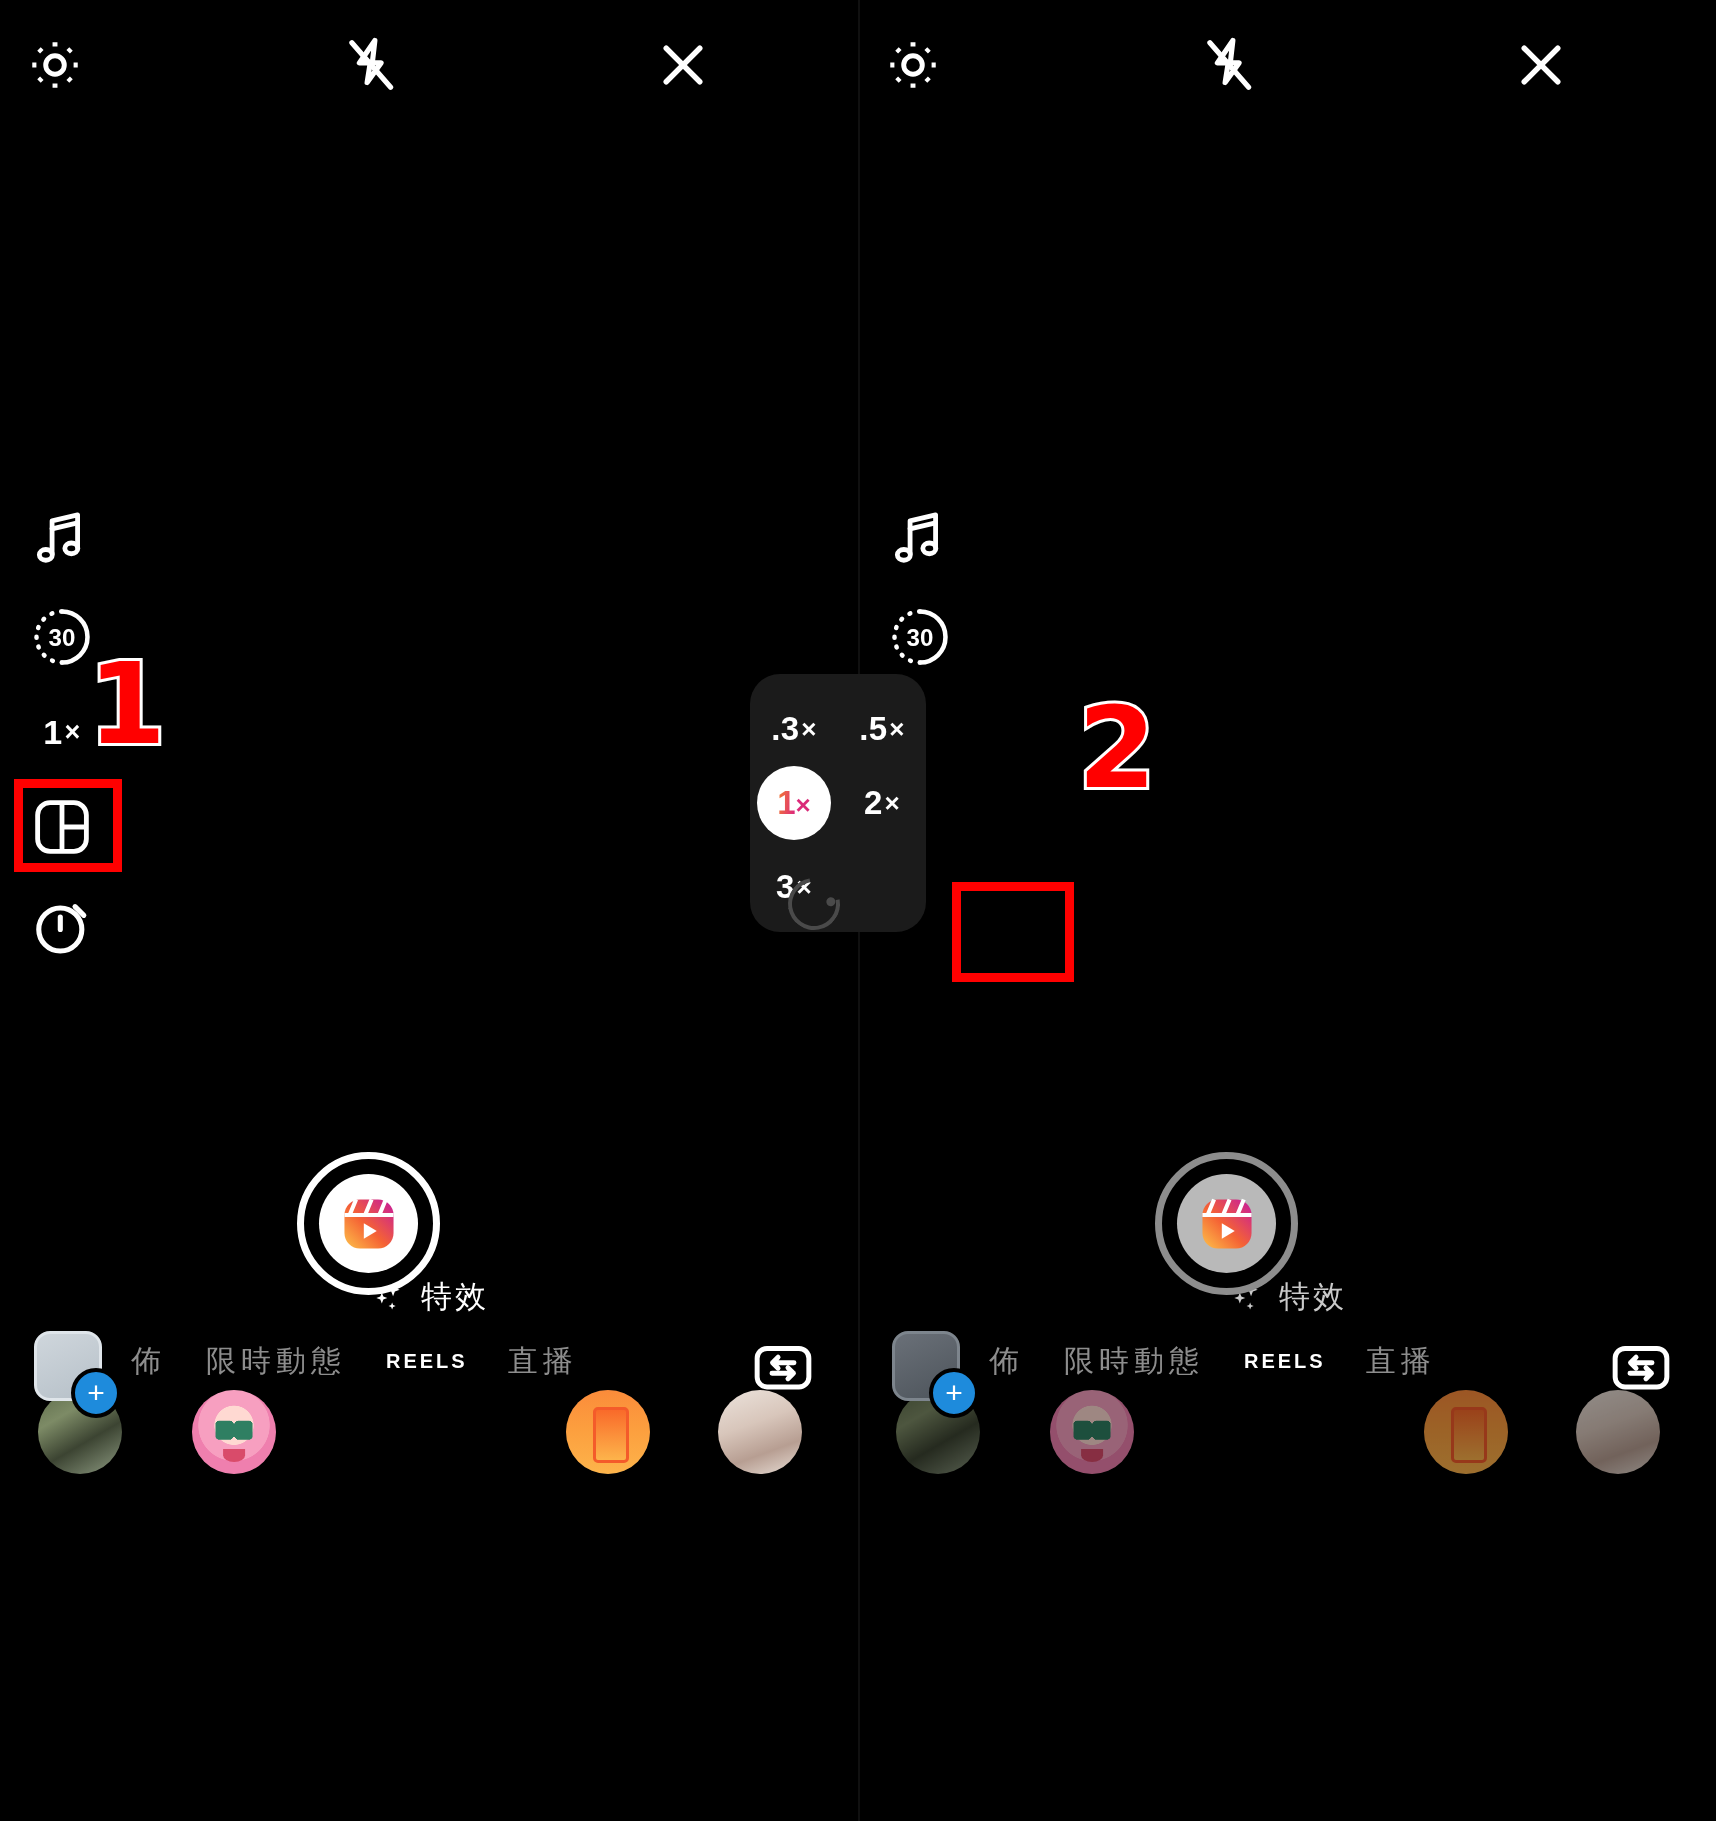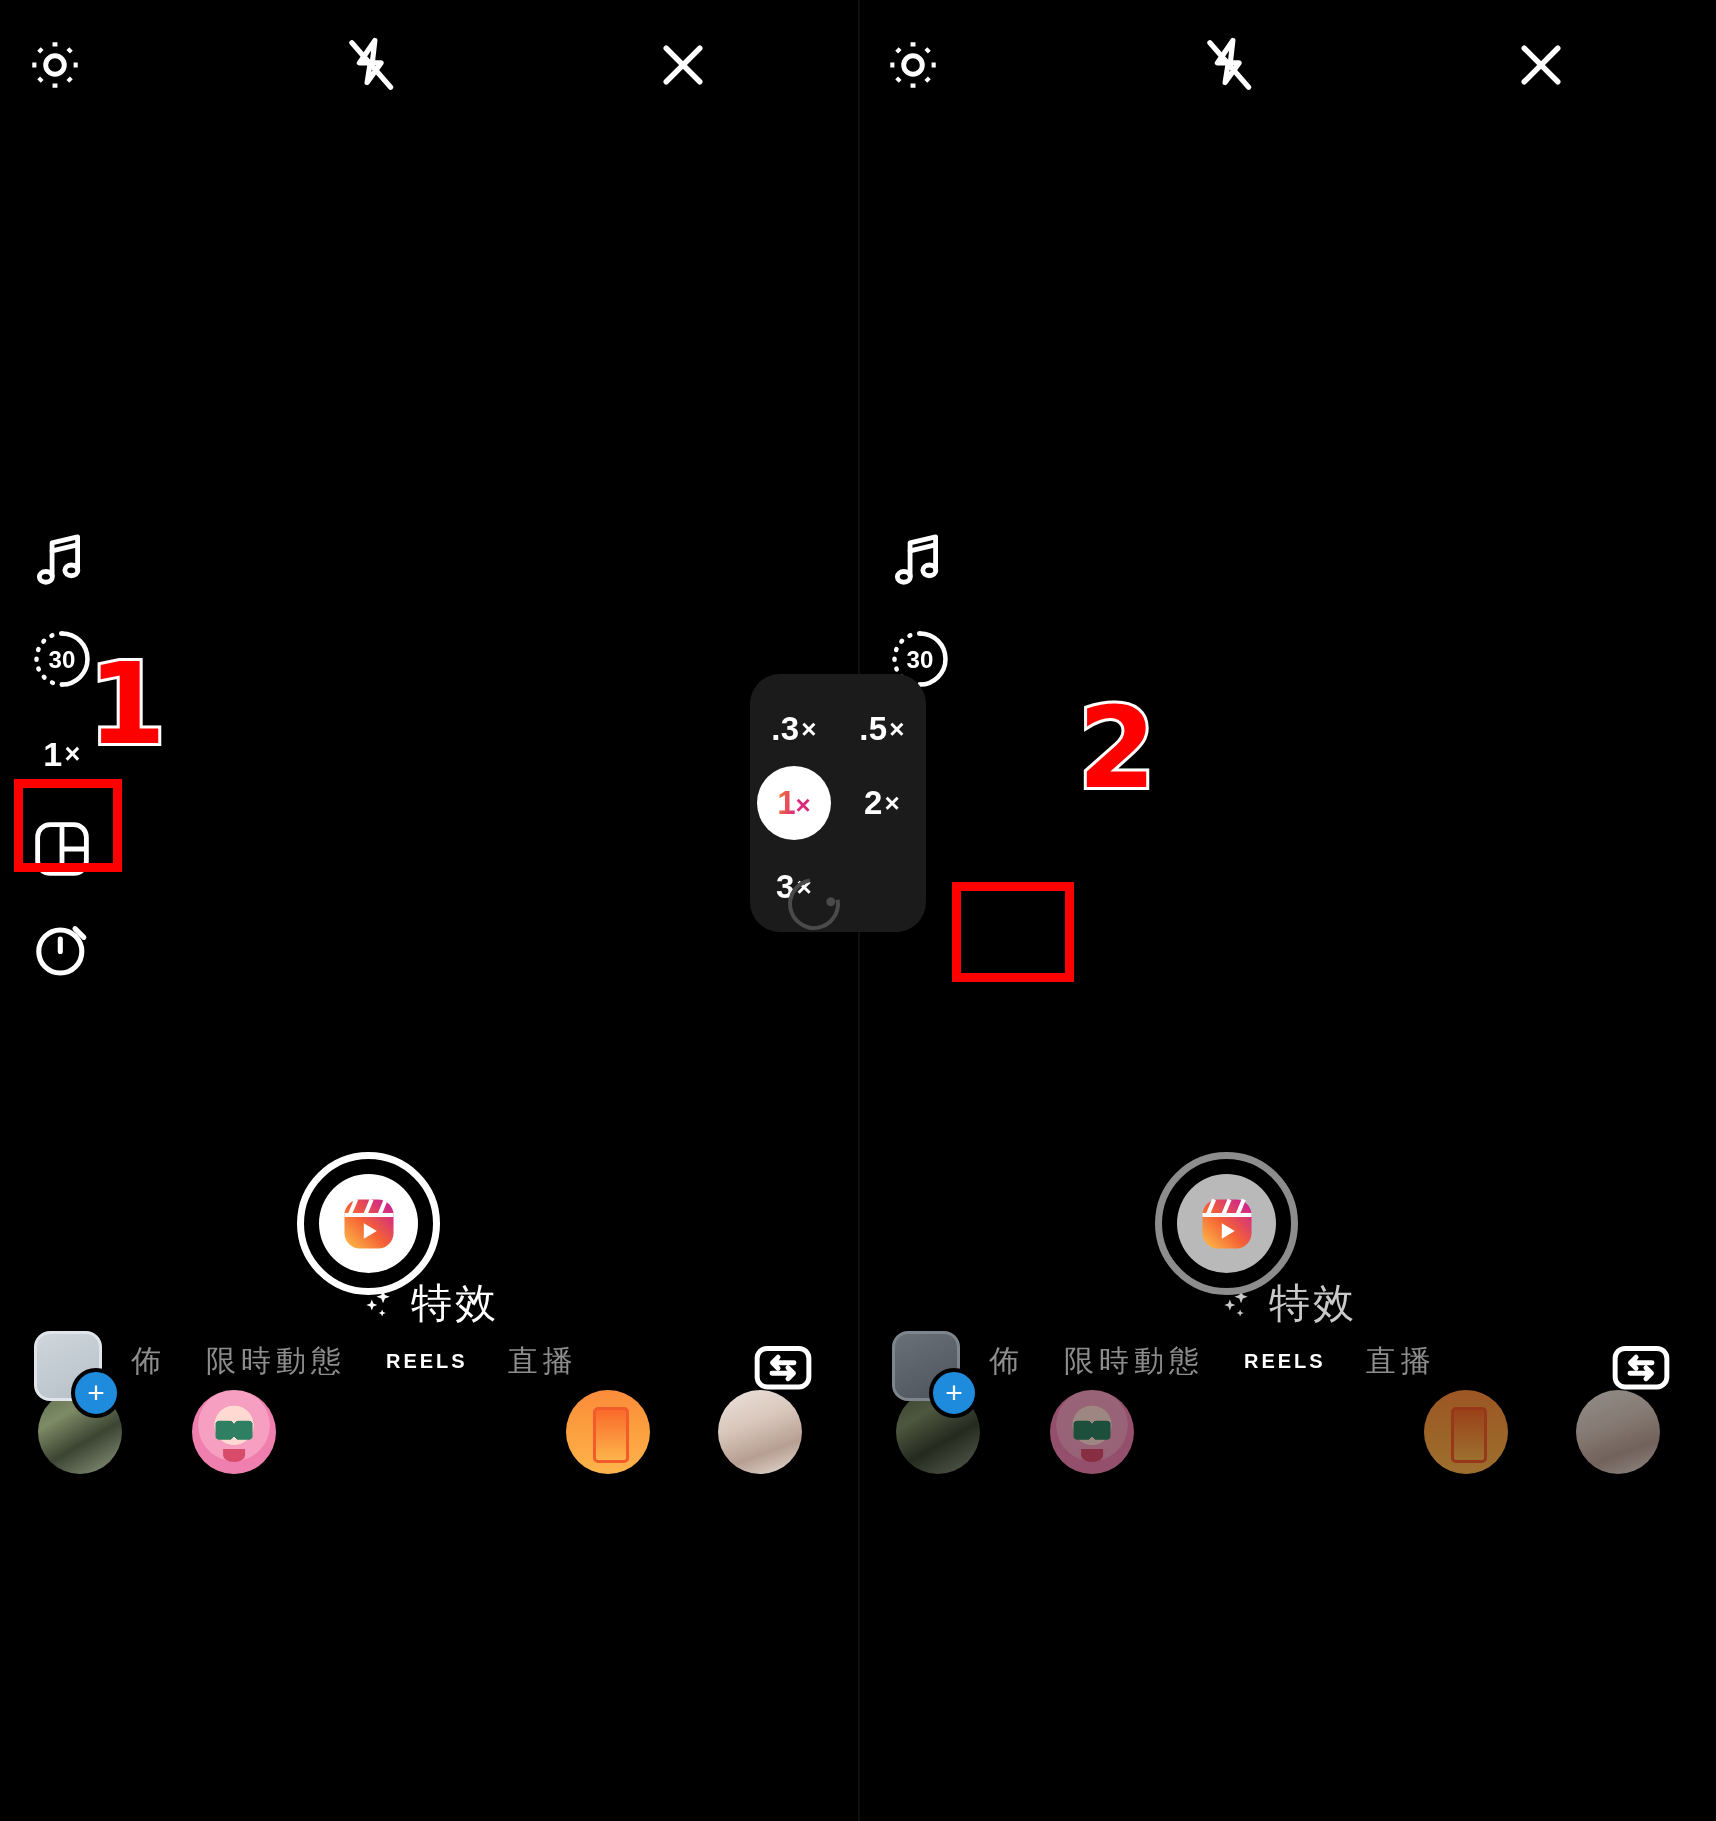--- a/index.html
+++ b/index.html
@@ -22,21 +22,21 @@
 
   
   .topbar { position: absolute; top: 0; left: 0; width: 100%; height: 128px; }
   .topbar .ic { position: absolute; top: 34px; width: 62px; height: 62px; }
   .ic-gear  { left: 24px; }
   .ic-flash { left: 340px; }
   .ic-close { left: 652px; }
   .topbar .ic svg { width: 100%; height: 100%; display: block; }
 
   
-  .rail { position: absolute; left: 28px; top: 527px; width: 80px; }
+  .rail { position: absolute; left: 28px; top: 505px; width: 80px; }
   .rail .tool { width: 68px; height: 68px; margin-bottom: 30px; position: relative; }
   .rail .tool svg { width: 100%; height: 100%; display: block; }
   .rail .tool.speed {
     width: 68px; height: 62px; display: flex; align-items: center; justify-content: center;
     color: #fff; font-size: 34px; font-weight: 700; letter-spacing: .5px;
   }
   .rail .tool.speed .xs { font-size: 27px; font-weight: 700; margin-left: 2px; }
 
   
   .speed-popup {
@@ -75,21 +75,21 @@
   .sp-ring::after {
     content:""; position:absolute; left: 30px; top: 6px; width: 9px; height: 9px;
     background:#4a4a4a; border-radius: 50%;
   }
 
   
   .fx { position: absolute; top: 1276px; width: 100%; display: flex;
         align-items: center; justify-content: center; gap: 14px; }
   .fx .spark { width: 38px; height: 38px; }
   .fx .spark svg { width: 100%; height: 100%; display: block; }
-  .fx .txt { color: #fff; font-size: 41px; letter-spacing: 3px; }
+  .fx .txt { color: #fff; font-size: 31px; letter-spacing: 3px; }
 
   
   .carousel { position: absolute; top: 1362px; left: 0; width: 100%; height: 170px; }
   .thumb { position: absolute; top: 28px; width: 84px; height: 84px; border-radius: 50%;
            overflow: hidden; background: #222; }
   .thumb.t0 { left: 38px;  }
   .thumb.t1 { left: 192px; }
   .thumb.t3 { left: 566px; }
   .thumb.t4 { left: 718px; }
   .thumb-inner { width: 100%; height: 100%; }

